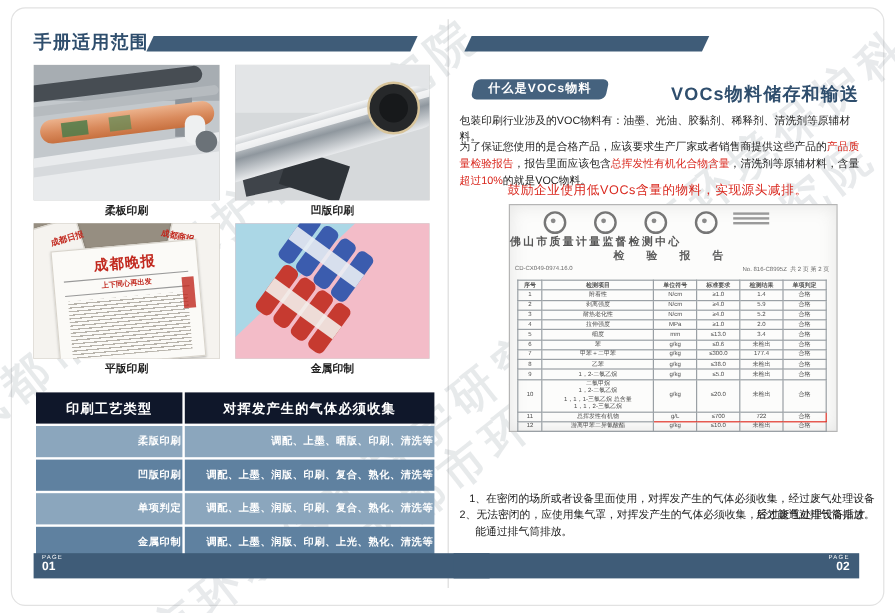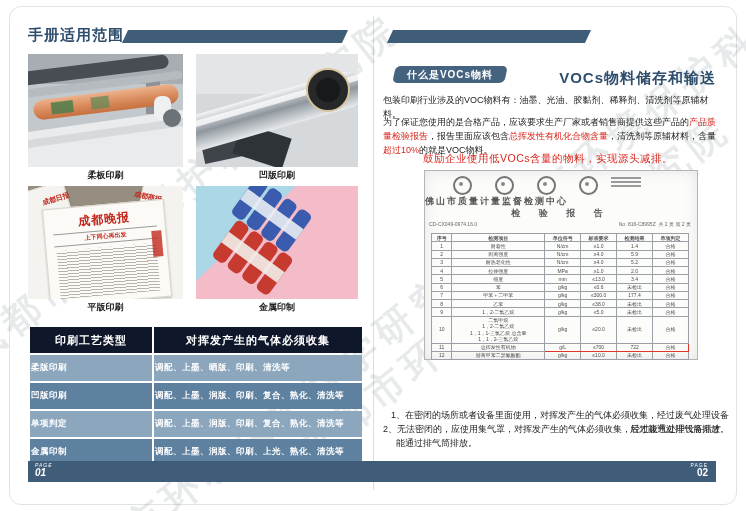--- a/index.html
+++ b/index.html
@@ -31,29 +31,29 @@
   .np-side{position:absolute;color:#c1281e;font-weight:bold;font-size:7px;white-space:nowrap;}
   .np-title{text-align:center;color:#c1281e;font-weight:bold;font-size:12px;margin-top:6px;letter-spacing:1px;}
   .np-head{text-align:center;color:#c1281e;font-weight:bold;font-size:6px;margin-top:2px;border-top:1px solid #999;border-bottom:1px solid #999;padding:1px 0;margin-left:8px;margin-right:8px;}
   .np-lines{margin:4px 10px 0 10px;height:48px;
     background:repeating-linear-gradient(#fbfaf7 0 2px,#b8b4ac 2px 3px);}
   .np-seal{position:absolute;right:4px;top:30px;width:10px;height:26px;background:#c1281e;opacity:.8;}
 
   
   .proc-table{position:absolute;left:28px;top:325px;border-collapse:separate;border-spacing:2px;z-index:6;}
   .proc-table th{background:#0f172a;color:#fff;font-size:11px;font-weight:bold;height:24px;letter-spacing:1px;}
-  .proc-table td{color:#fff;font-size:8.5px;font-weight:600;height:24px;text-align:left;letter-spacing:0.5px;}
+  .proc-table td{color:#fff;font-size:8.5px;font-weight:600;height:24px;text-align:right;letter-spacing:0.5px;}
   .proc-table .c1{width:120px;}
   .proc-table .c2{width:206px;}
   .row-light td{background:#8ba6bd;}
   .row-med td{background:#5f81a0;}
 
   
   .footer-bar{position:absolute;top:461px;height:21px;background:#3f5c78;color:#fff;z-index:6;}
-  .footer-left{left:28px;width:380px;padding:2px 0 0 7px;box-sizing:border-box;font-style:italic;}
+  .footer-left{left:28px;width:380px;padding:2px 0 0 7px;box-sizing:border-box;}
   .footer-right{left:378px;width:338px;text-align:right;padding:2px 8px 0 0;box-sizing:border-box;}
   .page-label{font-size:5px;line-height:5px;letter-spacing:1px;}
   .page-num{font-size:10px;font-weight:bold;line-height:10px;}
 
   
   .badge{position:absolute;left:394px;top:66px;width:112px;height:17px;background:#45627e;
          border-radius:5px;transform:skewX(-12deg);z-index:6;}
   .badge span{display:block;transform:skewX(12deg);color:#fff;font-size:10px;font-weight:bold;
               text-align:center;line-height:17px;letter-spacing:1px;}
   .para{position:absolute;left:383px;width:333px;font-size:9px;font-weight:400;color:#1c1c1c;

